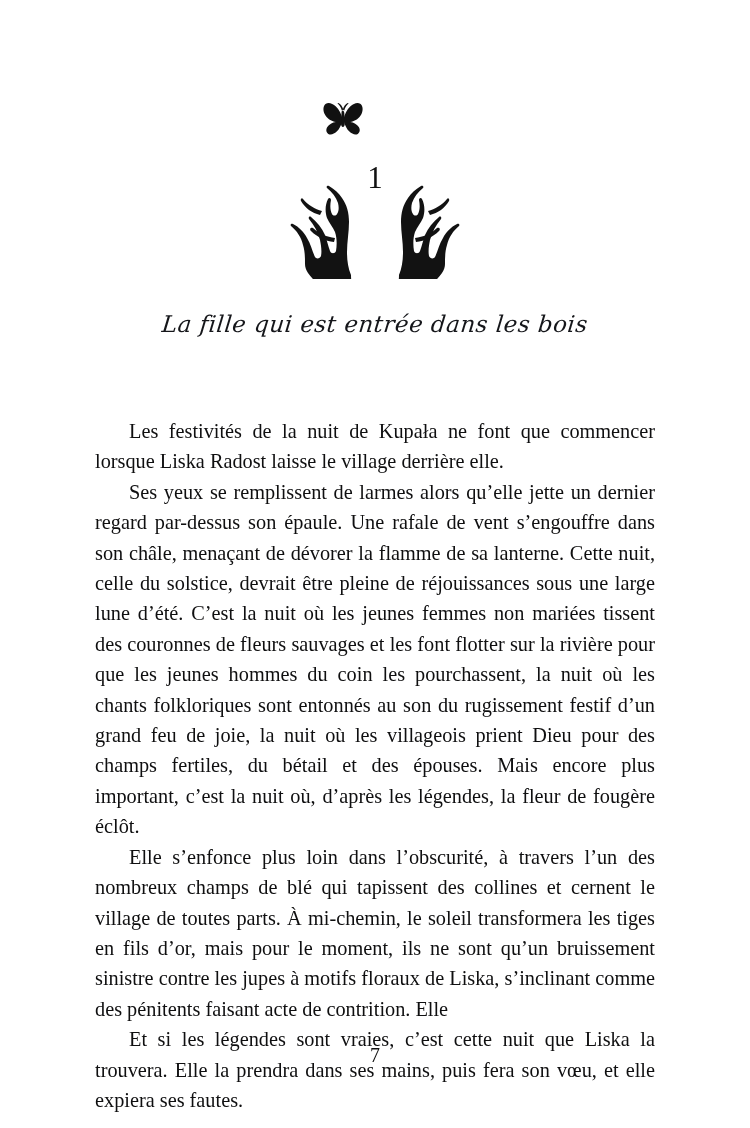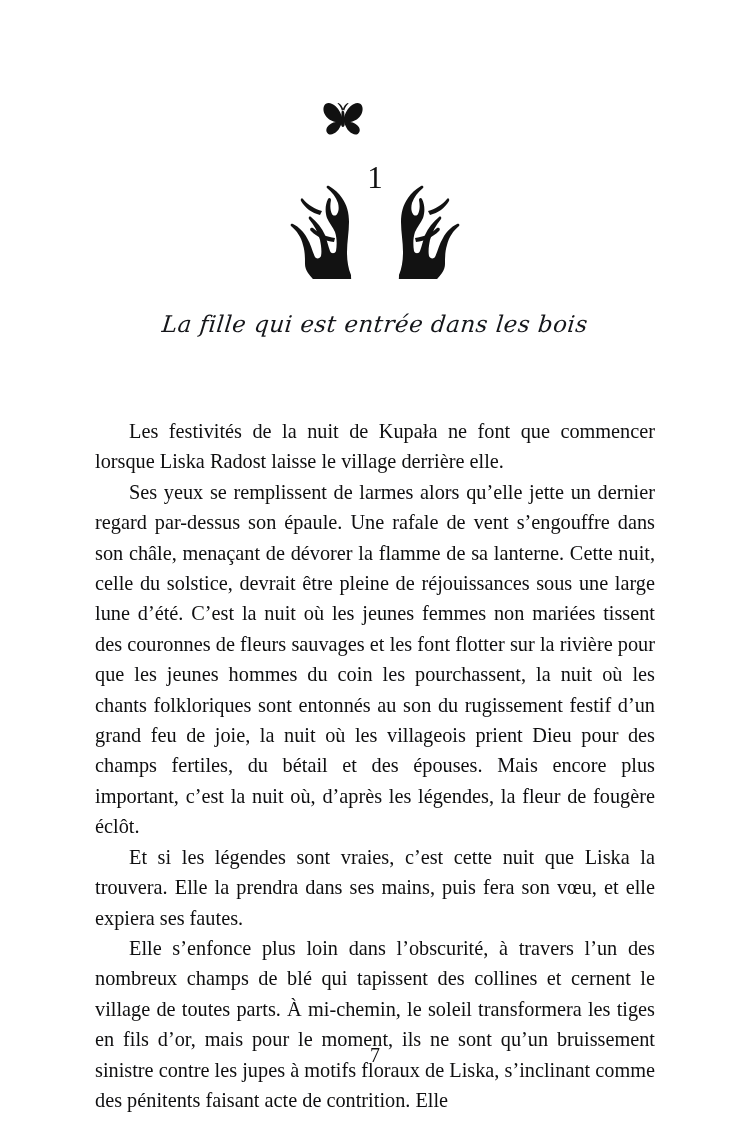--- a/index.html
+++ b/index.html
@@ -140,18 +140,18 @@
       </span>
       <div class="chapter-number">1</div>
     </div>
 
     <div class="chapter-title">La fille qui est entrée dans les bois</div>
   </div>
 
   <div class="body-text">
     <p>Les festivités de la nuit de Kupała ne font que commencer lorsque Liska Radost laisse le village derrière elle.</p>
     <p>Ses yeux se remplissent de larmes alors qu’elle jette un dernier regard par-dessus son épaule. Une rafale de vent s’engouffre dans son châle, menaçant de dévorer la flamme de sa lanterne. Cette nuit, celle du solstice, devrait être pleine de réjouissances sous une large lune d’été. C’est la nuit où les jeunes femmes non mariées tissent des couronnes de fleurs sauvages et les font flotter sur la rivière pour que les jeunes hommes du coin les pourchassent, la nuit où les chants folkloriques sont entonnés au son du rugissement festif d’un grand feu de joie, la nuit où les villageois prient Dieu pour des champs fertiles, du bétail et des épouses. Mais encore plus important, c’est la nuit où, d’après les légendes, la fleur de fougère éclôt.</p>
+    <p>Elle s’enfonce plus loin dans l’obscurité, à travers l’un des nombreux champs de blé qui tapissent des collines et cernent le village de toutes parts. À mi-chemin, le soleil transformera les tiges en fils d’or, mais pour le moment, ils ne sont qu’un bruissement sinistre contre les jupes à motifs floraux de Liska, s’inclinant comme des pénitents faisant acte de contrition. Elle</p>
     <p>Et si les légendes sont vraies, c’est cette nuit que Liska la trouvera. Elle la prendra dans ses mains, puis fera son vœu, et elle expiera ses fautes.</p>
-    <p>Elle s’enfonce plus loin dans l’obscurité, à travers l’un des nombreux champs de blé qui tapissent des collines et cernent le village de toutes parts. À mi-chemin, le soleil transformera les tiges en fils d’or, mais pour le moment, ils ne sont qu’un bruissement sinistre contre les jupes à motifs floraux de Liska, s’inclinant comme des pénitents faisant acte de contrition. Elle</p>
   </div>
 
   <div class="folio">7</div>
 </div>
 
 </body></html>

